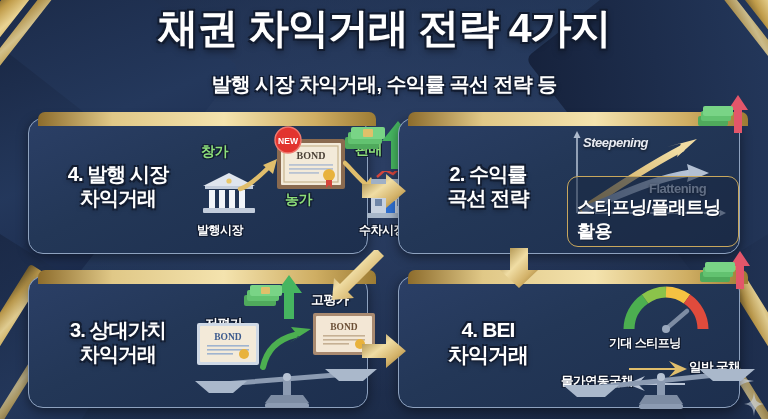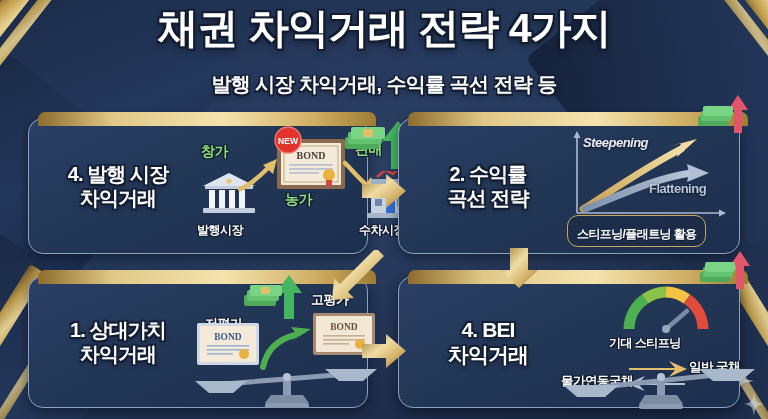--- a/index.html
+++ b/index.html
@@ -124,25 +124,25 @@
       1.2px -1.2px 0 #121c30, -1.2px -1.2px 0 #121c30;
   }
   .lbl-green { color: #8ee07a; font-size: 14px; }
   .lbl-white { color: #ffffff; font-size: 12px; }
   .lbl-en { color: #e8ebf2; font-size: 13px; font-weight: 600;
     text-shadow: 0 1px 3px rgba(0,0,0,.7); }
   .lbl-en.flat { color: #b9c4d6; }
 
   .badge {
     position: absolute; left: 168px; bottom: 6px;
-    padding: 10px 9px 3px;
+    padding: 18px 9px 3px;
     border: 1.4px solid #c6a css; border: 1.4px solid #c9a css;
     border: 1.4px solid #c8a75d;
     border-radius: 11px;
-    color: #ffffff; font-size: 12px; font-weight: 800; letter-spacing: -.6px;
+    color: #ffffff; font-size: 18px; font-weight: 800; letter-spacing: -.6px;
     background: rgba(26,40,66,.55);
     text-shadow: 1px 1px 0 #131d31;
   }
 
   
   .conn { position: absolute; z-index: 5; }
 </style>
 </head>
 <body>
 
@@ -325,21 +325,21 @@
         <rect x="4" y="6" width="30" height="10" rx="2" fill="#62c270"></rect>
         <rect x="6" y="1" width="30" height="10" rx="2" fill="#79d486"></rect>
       </svg>
     </div>
 
     <div class="badge">스티프닝/플래트닝 활용</div>
   </div>
 
   <div class="panel" id="p3">
     <div class="panel-title">
-      <span>1. 상대가치</span><br>
+      <span>3. 상대가치</span><br>
       <span>차익거래</span>
     </div>
 
     <div class="art">
 
       <div class="lbl lbl-white" style="left:16px;top:38px;font-size:13px;">저평가</div>
 
       <div class="lbl lbl-white" style="left:122px;top:14px;font-size:13px;">고평가</div>
 
       <svg style="position:absolute;left:6px;top:44px;" width="66" height="50" viewBox="0 0 66 50">

